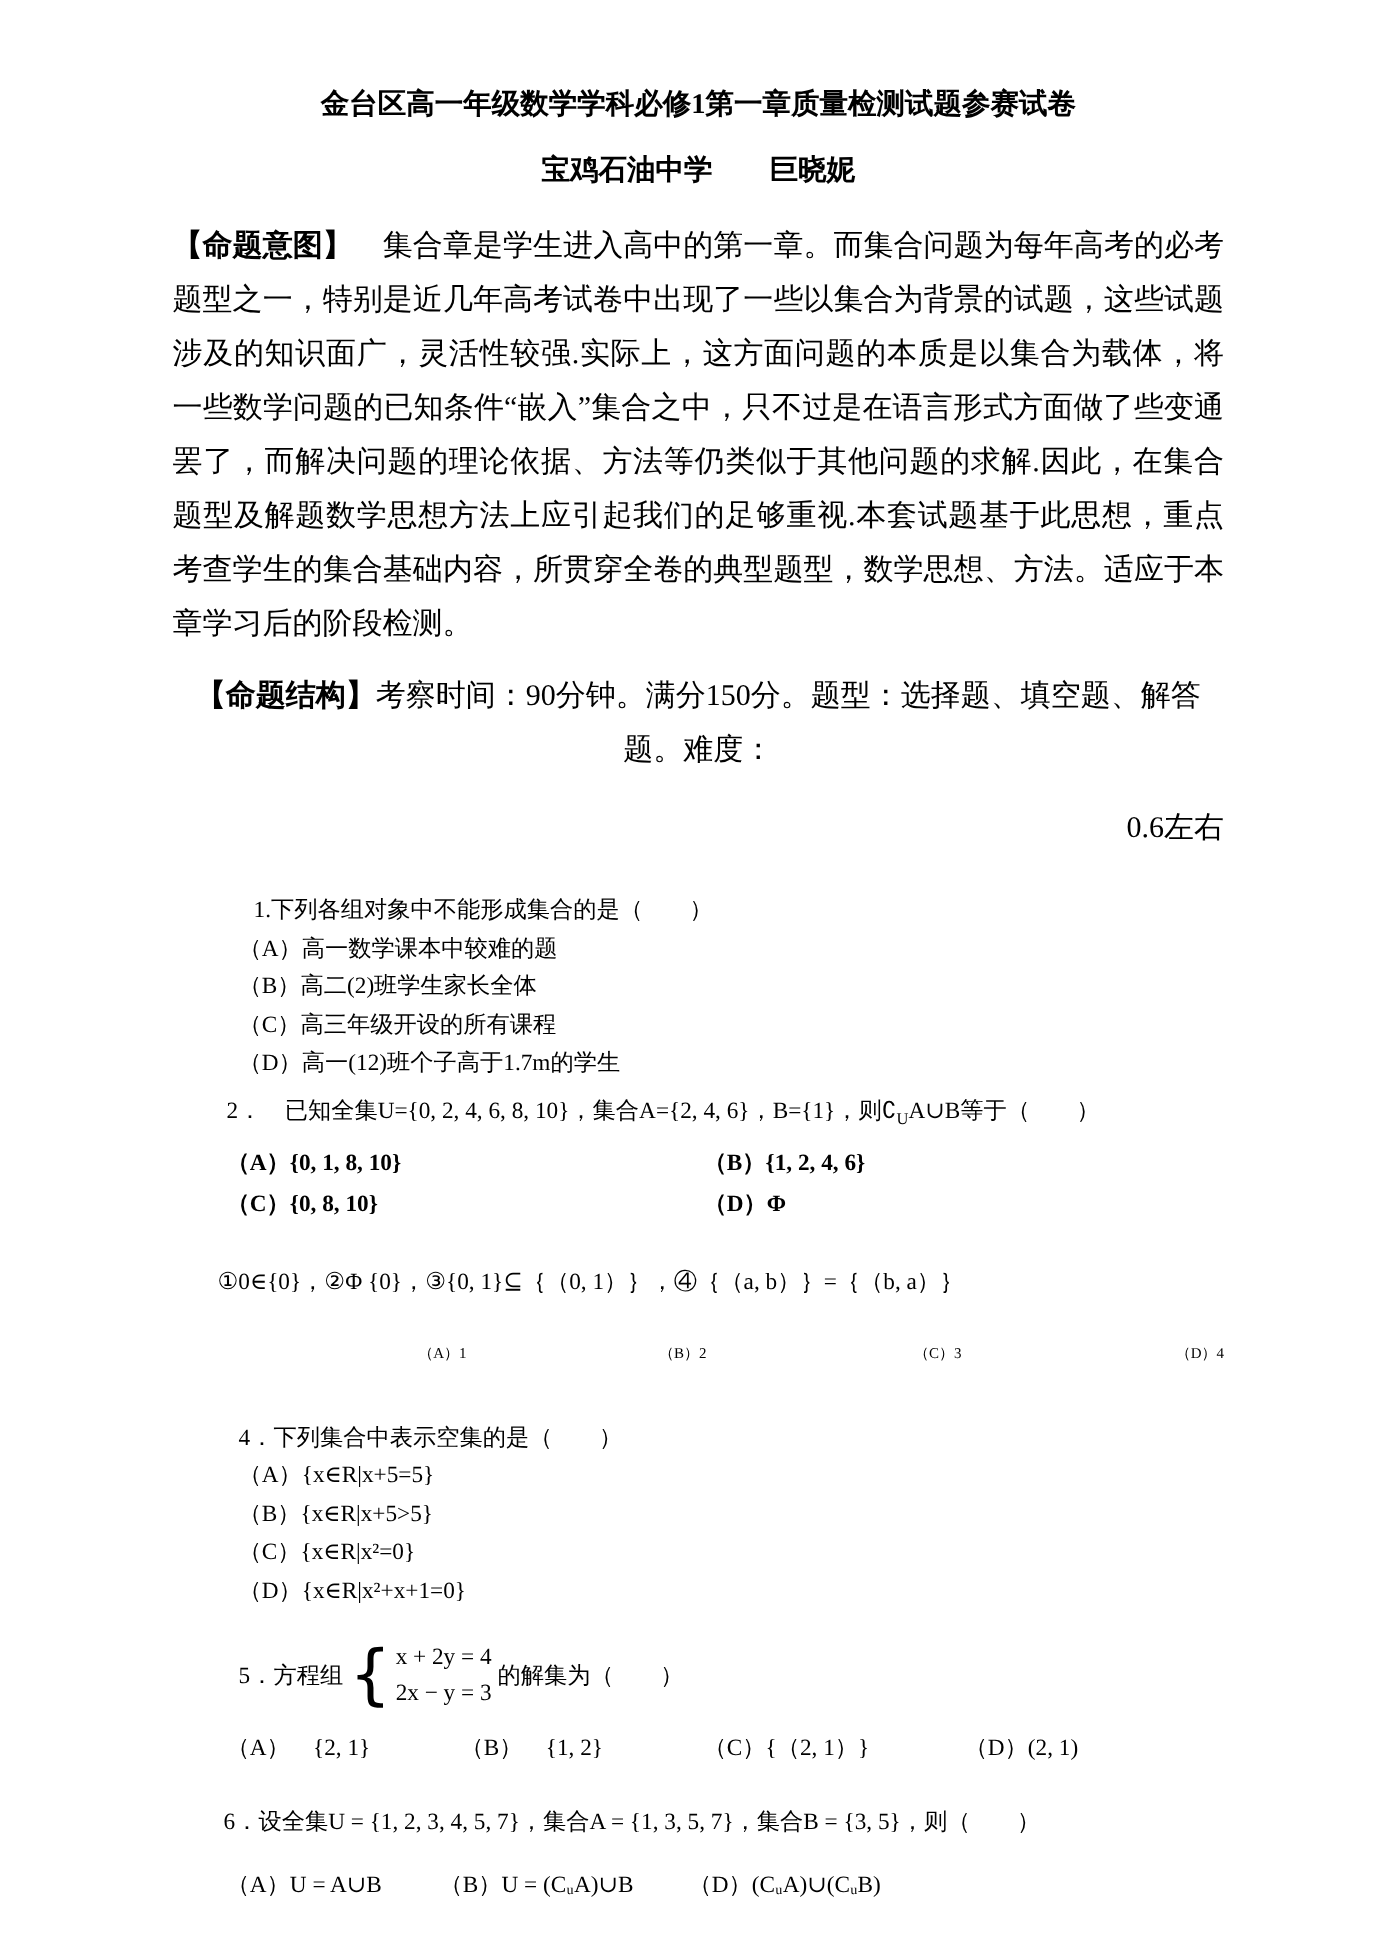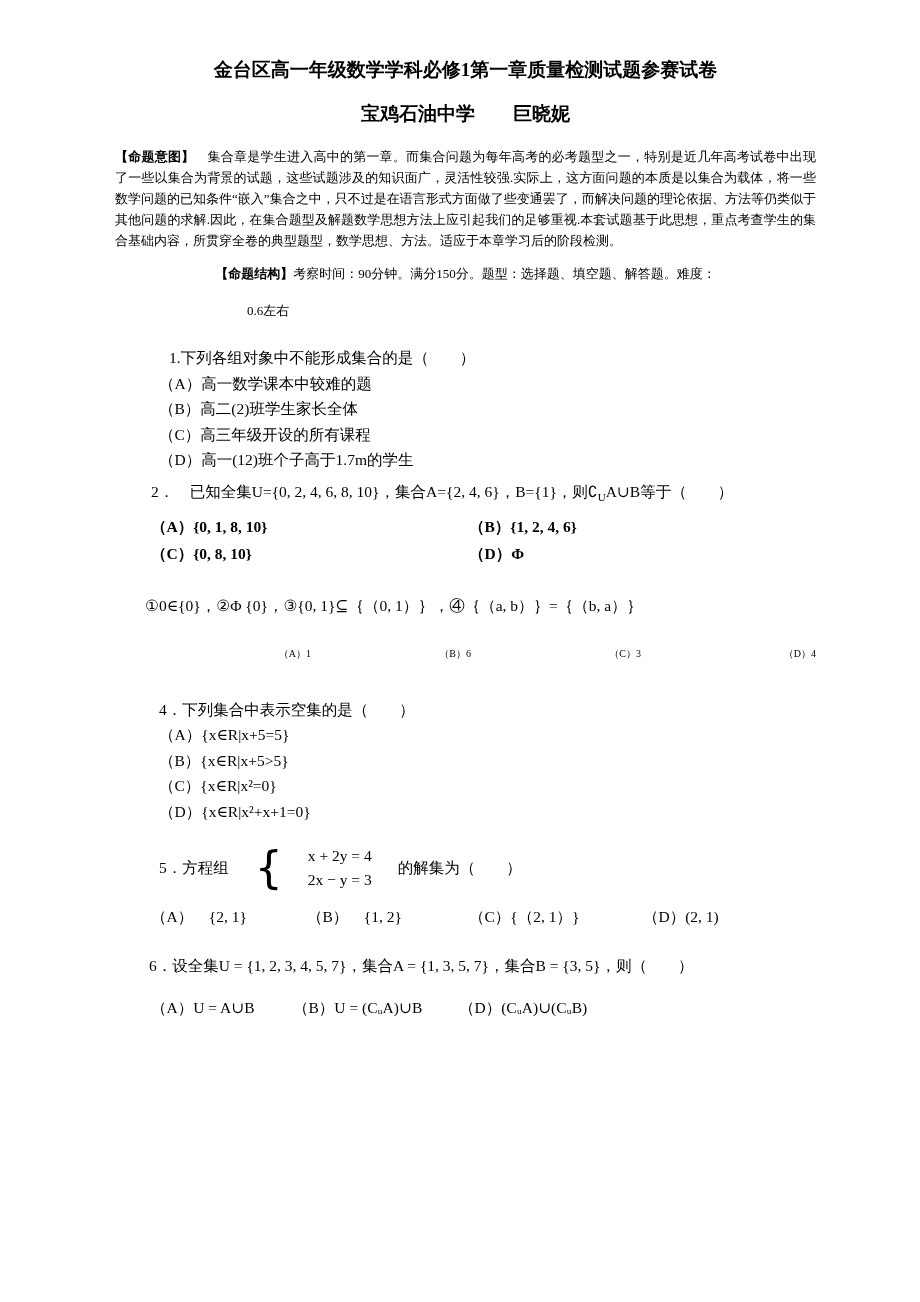--- a/index.html
+++ b/index.html
@@ -22,29 +22,29 @@
     line-height: 28px;
   }
   .subtitle {
     font-size: 19px;
     font-weight: 700;
     text-align: center;
     margin: 0 0 18px 0;
     line-height: 28px;
   }
   .para {
-    font-size: 13px;
-    line-height: 21px;
+    font-size: 20px;
+    line-height: 36px;
     margin: 0;
     text-align: justify;
   }
   .bold { font-weight: 700; }
   .intent-para { margin-bottom: 12px; }
   .structure-para { margin-bottom: 16px; text-align: center; }
-  .difficulty-line { text-indent: 132px; margin-bottom: 24px; text-align: left; }
+  .difficulty-line { text-indent: 132px; margin-bottom: 24px; text-align: right; }
   .section-heading {
     font-weight: 700;
     font-size: 16px;
     line-height: 27px;
     margin-bottom: 3px;
     text-align: left;
   }
 
   .q-stem, .q-opt {
     font-size: 15.5px;
@@ -69,21 +69,21 @@
   sub.u-sub { font-size: 11px; }
 
   .question-3 { margin-bottom: 30px; }
   .q3-stem { margin-bottom: 22px; padding-left: 44px; }
   .q3-relations { padding-left: 30px; margin-bottom: 22px; font-size: 15.5px; line-height: 26px; }
   .opt-grid-q3 { display: grid; grid-template-columns: 160px 160px 170px auto; padding-left: 36px; font-size: 10px; line-height: 26px; text-align: right; }
 
   .question-4 { margin-bottom: 20px; }
 
   .question-5 { margin-bottom: 22px; }
-  .q5-line { display: flex; align-items: center; padding-left: 44px; font-size: 15.5px; margin-bottom: 12px; gap: 22px; }
+  .q5-line { display: flex; align-items: center; padding-left: 44px; font-size: 15.5px; margin-bottom: 12px; }
   .brace {
     font-family: "DejaVu Sans", sans-serif;
     font-size: 44px;
     font-weight: 400;
     line-height: 1;
     margin: 0 3px 0 4px;
   }
   .system { display: inline-flex; flex-direction: column; margin-right: 4px; }
   .system .eq { line-height: 24px; font-size: 15.5px; }
   .opt-grid-q5 { display: grid; grid-template-columns: 156px 162px 174px auto; padding-left: 36px; font-size: 15.5px; line-height: 26px; }
@@ -121,21 +121,21 @@
       <span>（B）{1, 2, 4, 6}</span>
       <span>（C）{0, 8, 10}</span>
       <span>（D）Φ</span>
     </div>
   </div>
 
   <div class="question question-3">
     <p class="para q3-relations">①0∈{0}，②Φ {0}，③{0, 1}⊆｛（0, 1）｝，④｛（a, b）｝=｛（b, a）｝</p>
     <div class="opt-grid-q3">
       <span>（A）1</span>
-      <span>（B）6</span>
+      <span>（B）2</span>
       <span>（C）3</span>
       <span>（D）4</span>
     </div>
   </div>
 
   <div class="question question-4">
     <p class="q-stem">4．下列集合中表示空集的是（　　）</p>
     <p class="q-opt">（A）{x∈R|x+5=5}</p>
     <p class="q-opt">（B）{x∈R|x+5&gt;5}</p>
     <p class="q-opt">（C）{x∈R|x²=0}</p>

